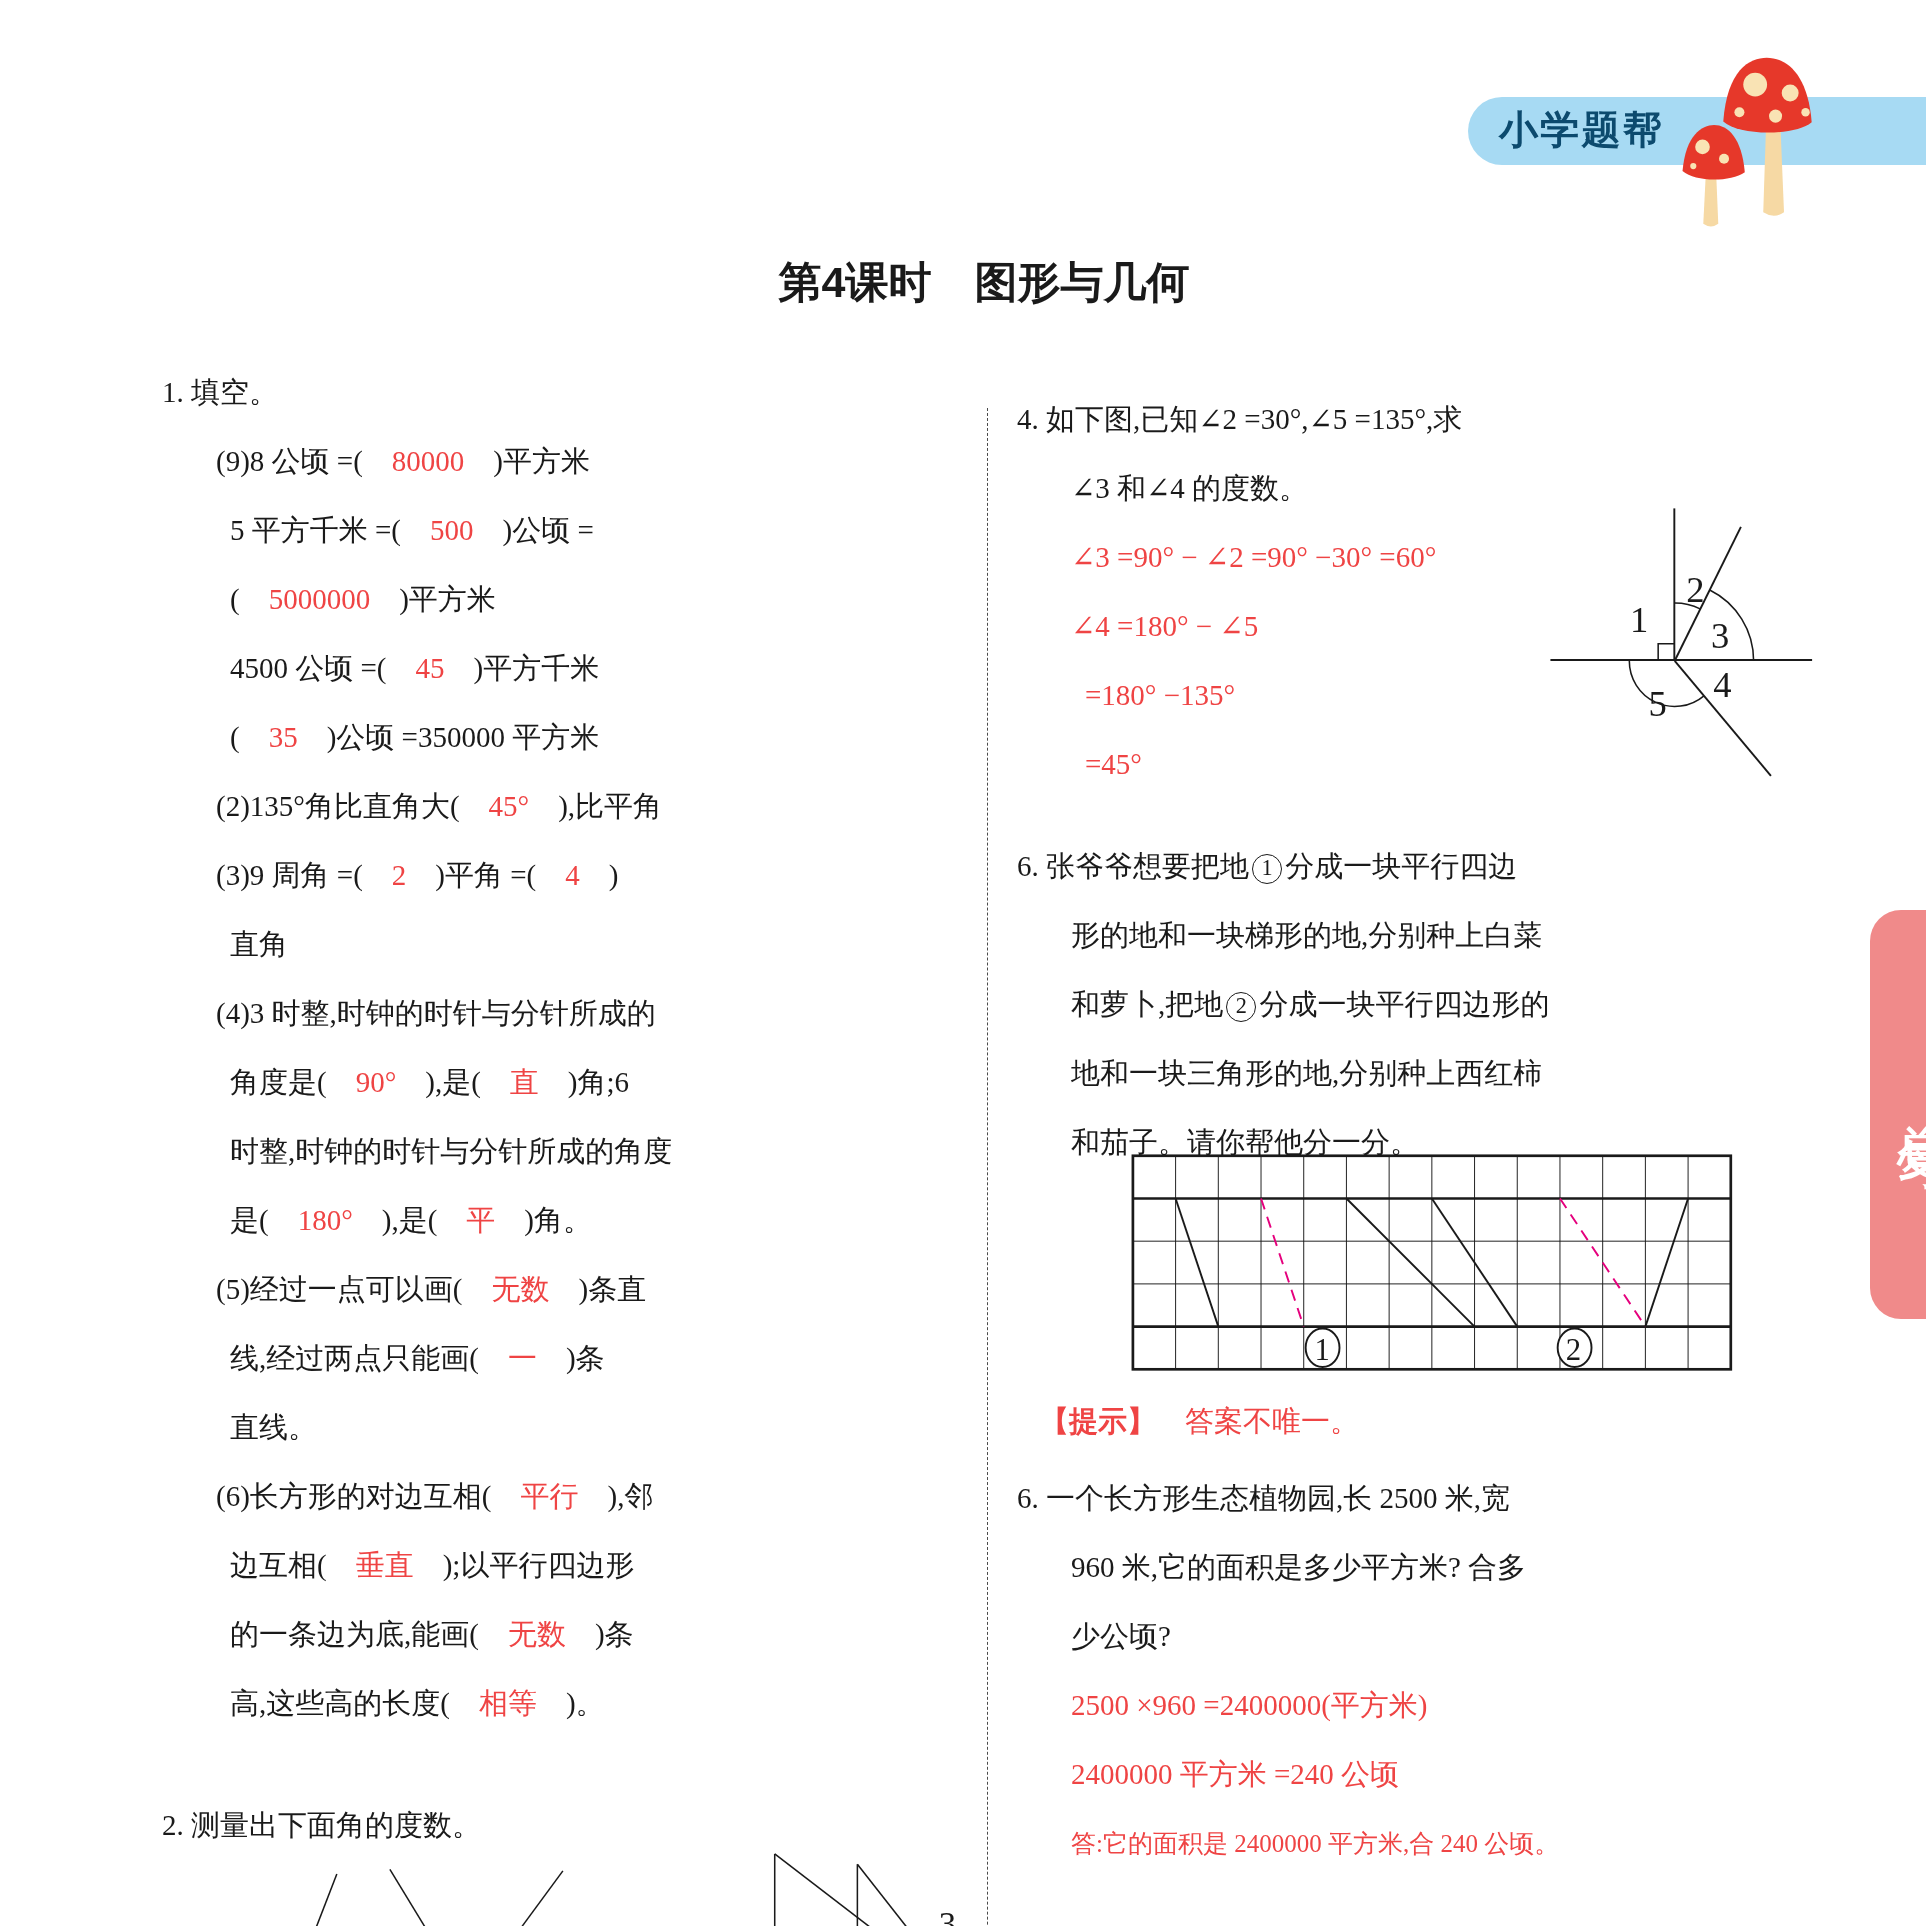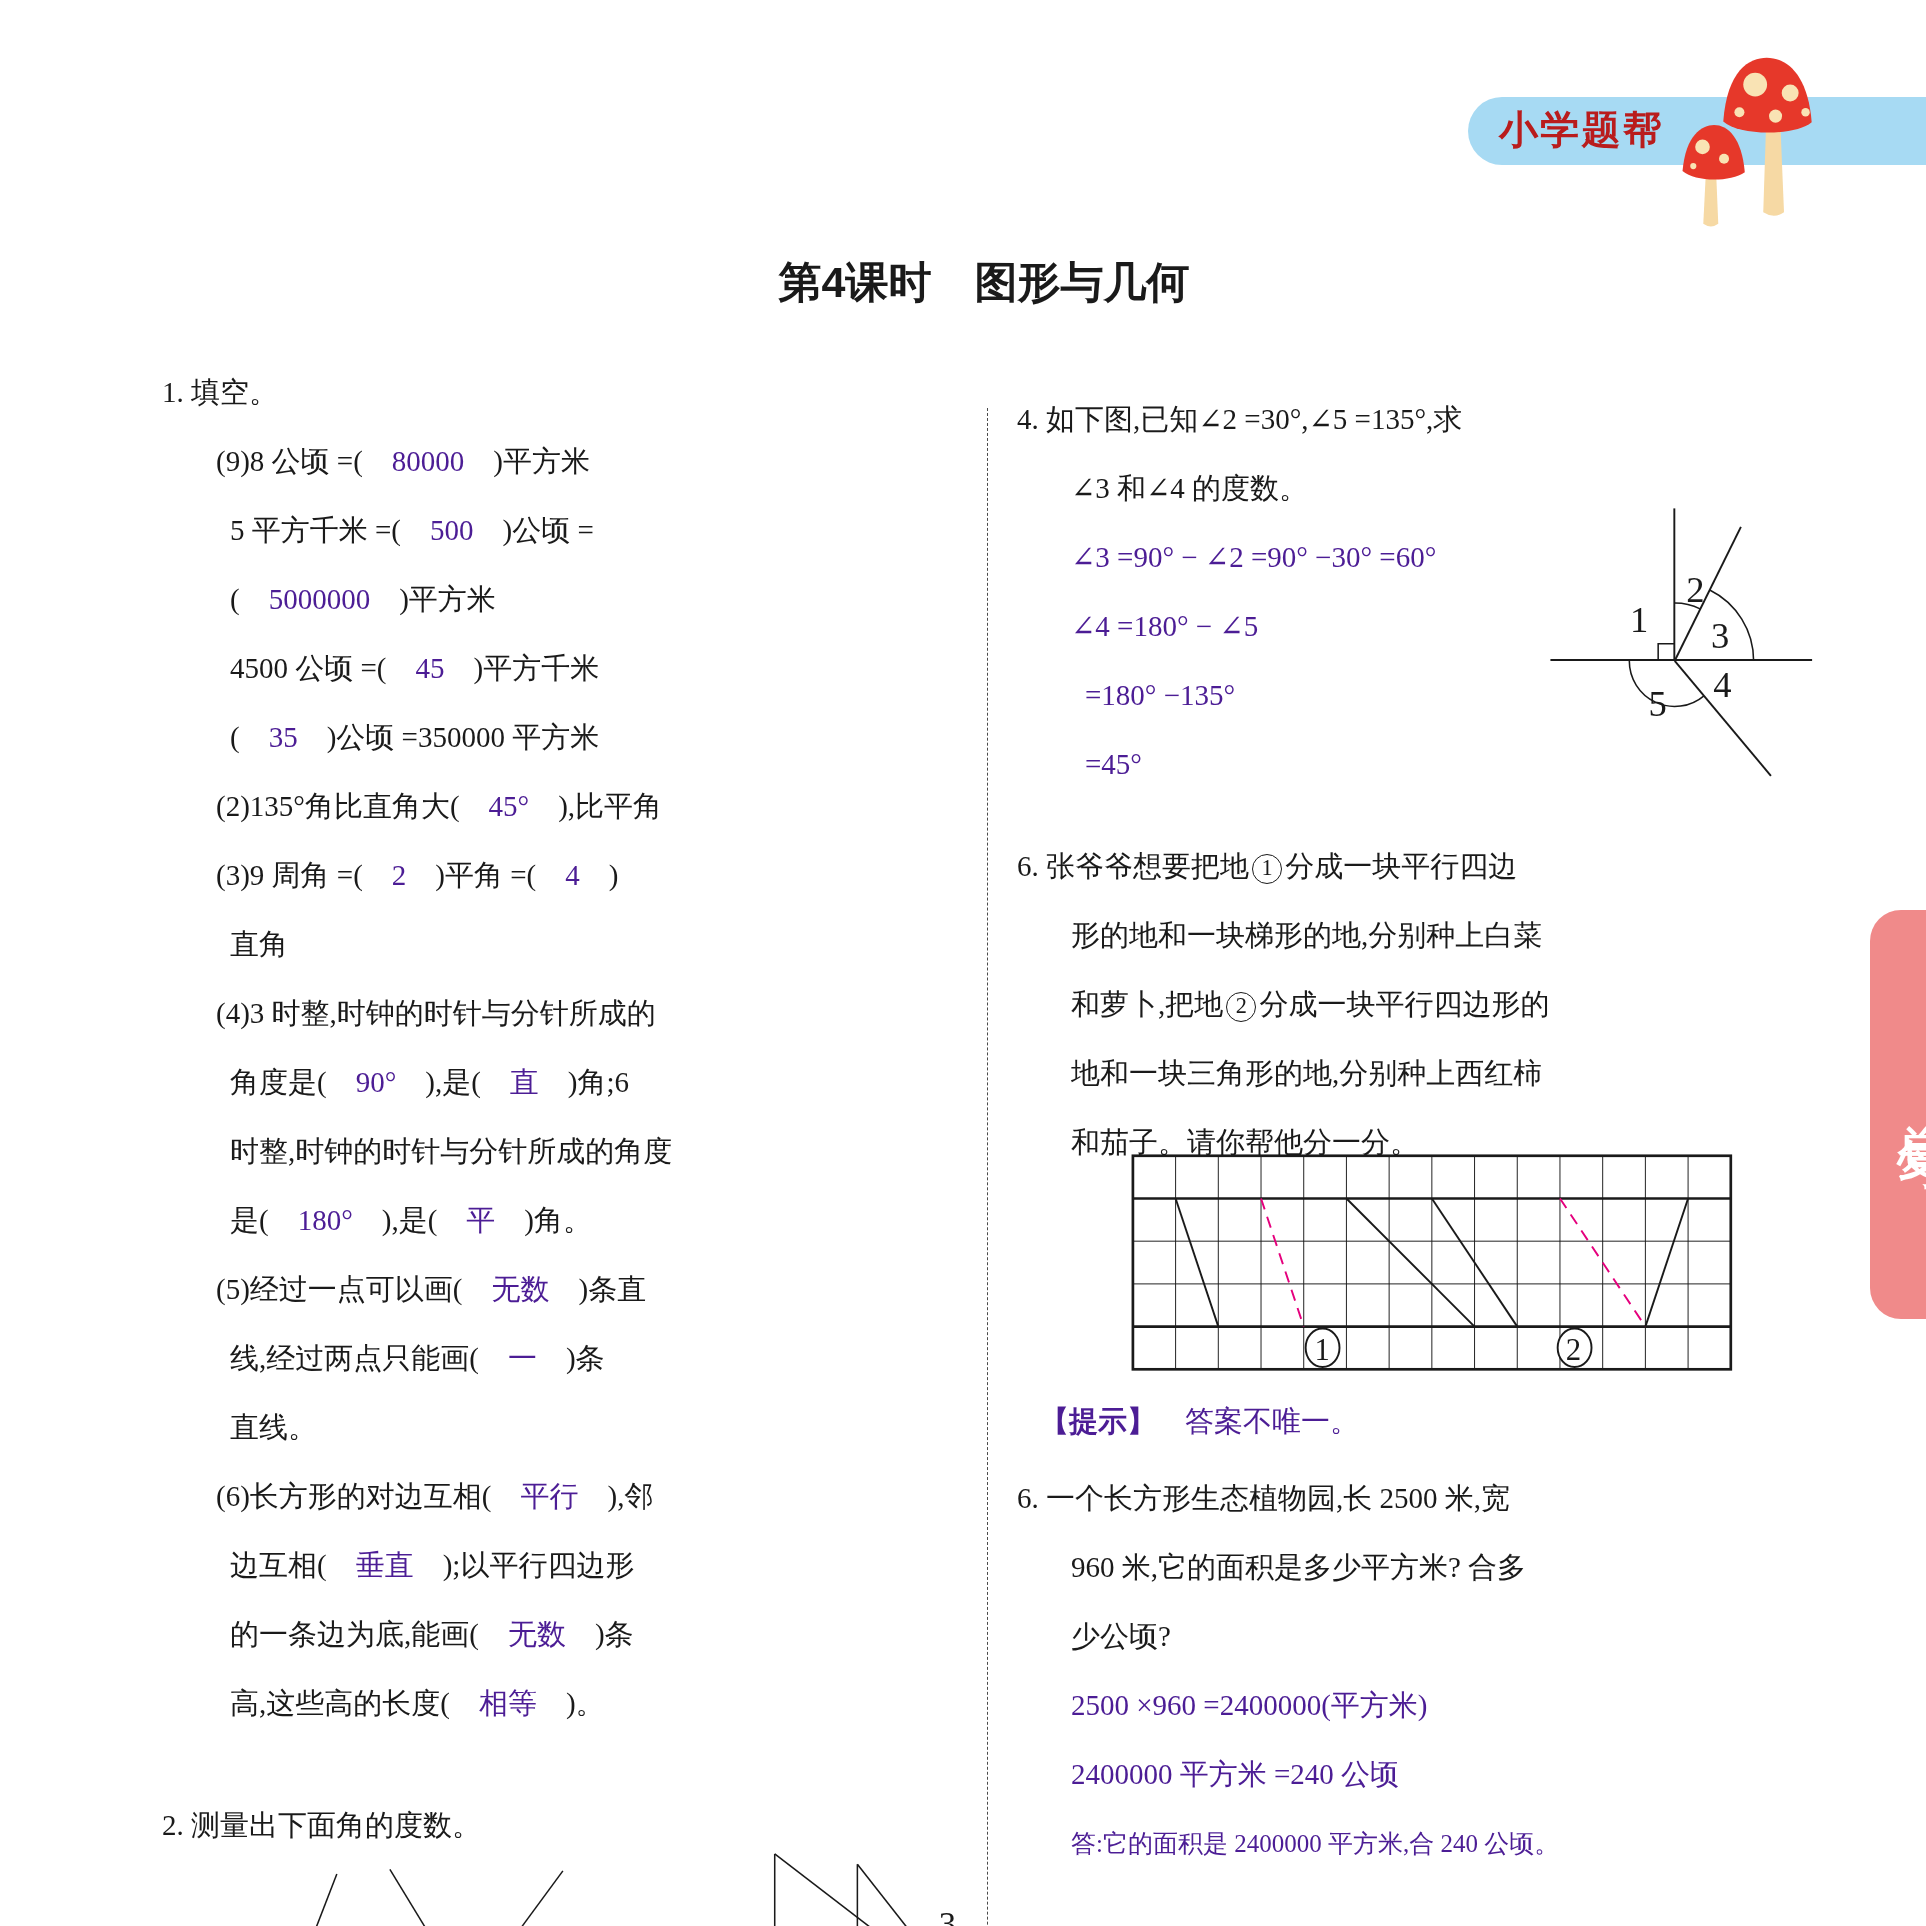--- a/index.html
+++ b/index.html
@@ -2,33 +2,33 @@
 <html style="font-size:6.2px"><head>
 <meta charset="utf-8">
 <style>
   html,body{margin:0;padding:0;background:#e8e8e8;}
   .page{position:relative;width:1968px;height:2731px;background:#ffffff;overflow:hidden;
         font-family:"Liberation Serif","DejaVu Serif","DejaVu Sans",serif;color:#1a1a1a;}
   
   .banner{position:absolute;left:1468px;top:97px;width:500px;height:68px;background:#a7daf3;
           border-radius:35px 0 0 35px;}
   .brand{position:absolute;left:1499px;top:103px;font-family:"Liberation Sans","DejaVu Sans",sans-serif;
-         font-weight:bold;font-size:39px;line-height:54px;color:#b91c1c;letter-spacing:2.3px;}
+         font-weight:bold;font-size:39px;line-height:54px;color:#0c4a6e;letter-spacing:2.3px;}
   .mushrooms{position:absolute;left:1641px;top:46px;}
   
   .title{position:absolute;left:541px;top:254px;width:886px;text-align:center;
          font-family:"Liberation Sans","DejaVu Sans",sans-serif;font-weight:900;font-size:43px;}
   
   .divider{position:absolute;left:987px;top:408px;height:2246px;border-left:1.9px dashed #4a4a4a;}
   .lines{position:absolute;font-size:29px;}
   .line{height:69px;line-height:69px;white-space:nowrap;}
   .ind0{margin-left:0;}
   .ind1{margin-left:54px;}
   .ind2{margin-left:68px;}
-  .m{color:#4c1d95;}
+  .m{color:#ef4444;}
   .k{color:#1a1a1a;}
   .b{font-weight:bold;font-family:"Liberation Sans","DejaVu Sans",sans-serif;text-align:center;}
   .sm{font-size:25px;}
   .circ{display:inline-block;box-sizing:border-box;border:1.9px solid #1a1a1a;border-radius:50%;
         width:30px;height:30px;line-height:26px;text-align:center;font-size:22.3px;vertical-align:1.5px;margin:0 3.1px;}
   
   .side-tab{position:absolute;left:1870px;top:910px;width:97px;height:409px;background:#f08a8a;
             border-radius:31px 0 0 31px;}
   .side-tab span{position:absolute;left:50%;top:50%;transform:translate(-50%,-54%);
             writing-mode:vertical-rl;color:#ffffff;font-family:"Liberation Sans","DejaVu Sans",sans-serif;

